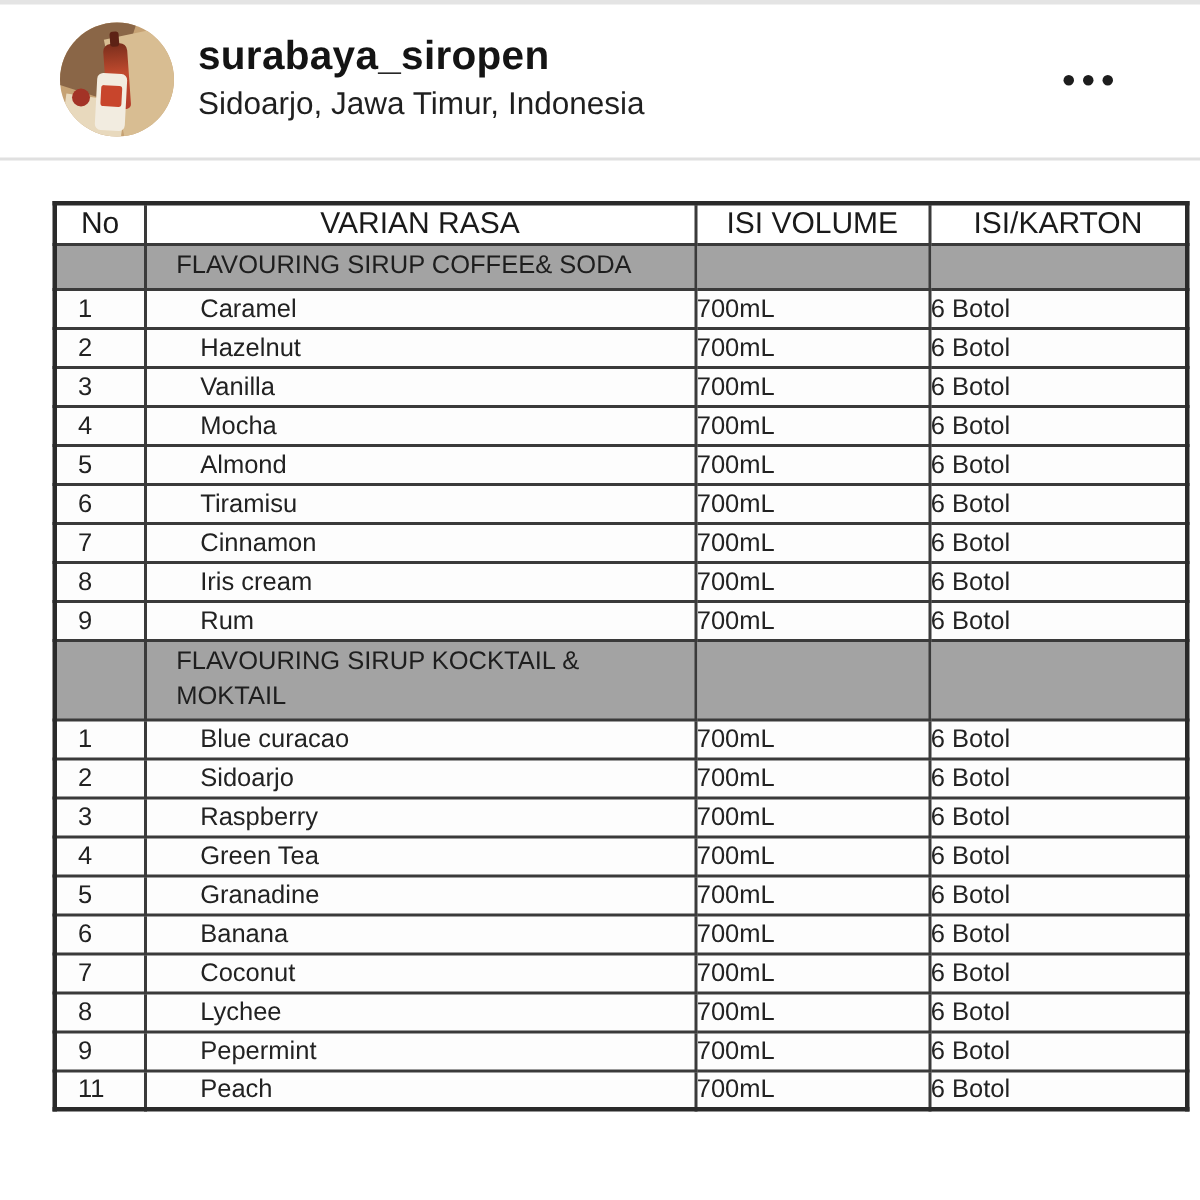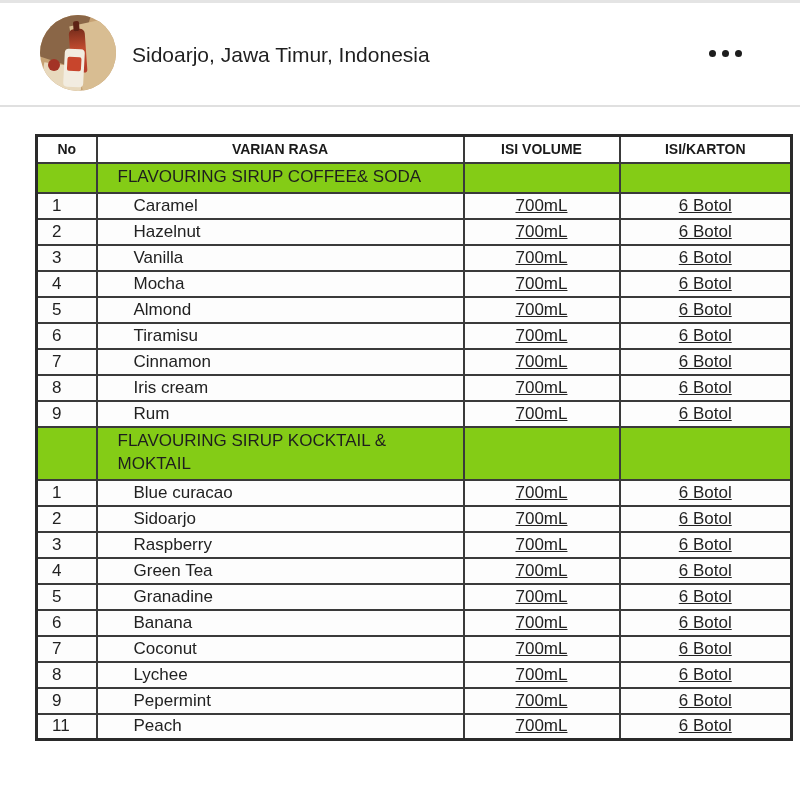--- a/index.html
+++ b/index.html
@@ -36,45 +36,46 @@
   .table-wrap { position: absolute; left: 35px; top: 131px; }
   table.product-table {
     border-collapse: collapse; table-layout: fixed; width: 755px;
     font-size: 17px; color: #222;
   }
   table.product-table td, table.product-table th {
     border: 2px solid #3a3a3a; overflow: hidden; white-space: nowrap;
     vertical-align: middle; font-weight: 400; background: #fdfdfd;
   }
   table.product-table { border: 3px solid #2a2a2a; }
-  tr.head-row th { height: 27px; font-weight: 700; text-align: center; font-size: 14px; color: #1a1a1a; background: #ffffff; }
-  tr.section-row td { background: #84cc16; font-weight: 400; color: #1e1e1e; }
+  tr.head-row th { height: 27px; font-weight: 400; text-align: center; font-size: 20px; color: #1a1a1a; background: #ffffff; }
+  tr.section-row td { background: #a3a3a3; font-weight: 400; color: #1e1e1e; }
   tr.section-row td.cell-variant { white-space: pre-line; line-height: 1.35; padding: 2px 0 2px 20px; text-align: left; }
   tr.section-row.single td { height: 30px; }
   tr.section-row.double td { height: 53px; }
   tr.data-row td { height: 26px; }
   td.cell-no { padding-left: 14px; text-align: left; }
   td.cell-variant { padding-left: 36px; text-align: left; }
-  td.cell-volume, td.cell-carton { text-align: center; text-decoration: underline; }
+  td.cell-volume, td.cell-carton { text-align: left; }
 </style>
 </head>
 <body>
 
 <div class="page">
 
   <div class="post-header">
     <div class="avatar">
       <div class="patch-dark"></div>
       <div class="patch-light"></div>
       <div class="patch-cream"></div>
       <div class="bottle-red"></div>
       <div class="bottle-white"></div>
       <div class="berry"></div>
     </div>
     <div class="user-block">
+      <div class="username">surabaya_siropen</div>
       <div class="location">Sidoarjo, Jawa Timur, Indonesia</div>
     </div>
     <div class="more-btn">
       <span class="dot"></span>
       <span class="dot"></span>
       <span class="dot"></span>
     </div>
   </div>
 
   <div class="header-divider"></div>

